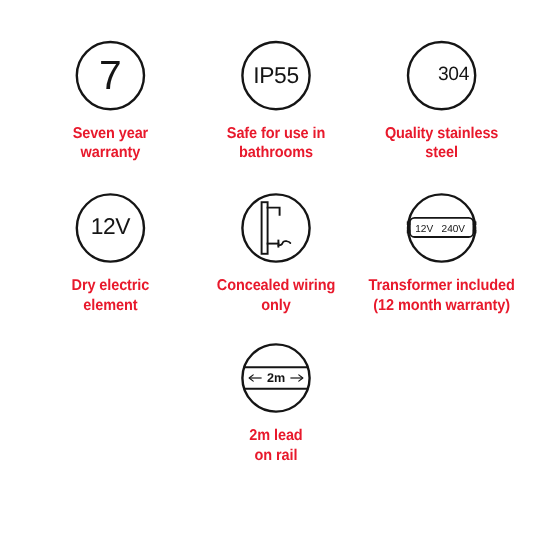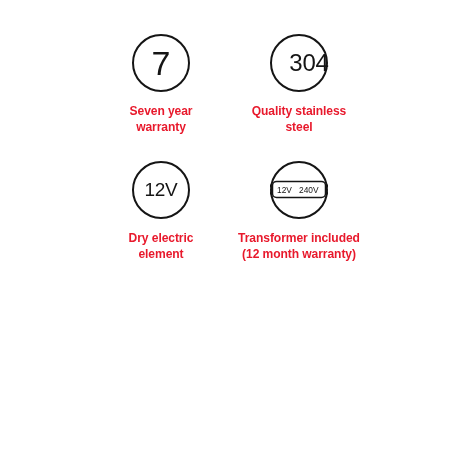--- a/index.html
+++ b/index.html
@@ -57,21 +57,21 @@
   .badge-text {
     font-family: "Liberation Sans", sans-serif;
     color: #151515;
     line-height: 1;
     white-space: nowrap;
     font-weight: 400;
   }
 
   .badge-text.size-xl { font-size: 34px; }
   .badge-text.size-md { font-size: 19px; letter-spacing: -0.3px; }
-  .badge-text.size-sm { font-size: 24px; letter-spacing: -0.2px; margin-left: 20px; }
+  .badge-text.size-sm { font-size: 16px; letter-spacing: -0.2px; margin-left: 20px; }
 
   .badge svg { display: block; overflow: visible; }
 
   
   .caption {
     margin-top: 11px;
     text-align: center;
     color: #e8192c;
     font-family: "Liberation Sans", sans-serif;
     font-weight: bold;
@@ -93,20 +93,29 @@
     <div class="feature-item">
       <div class="badge">
         <span class="badge-text size-xl">7</span>
       </div>
       <div class="caption">
         <span class="cap-line">Seven year</span>
         <span class="cap-line">warranty</span>
       </div>
     </div>
 
+    <div class="feature-item">
+      <div class="badge">
+        <span class="badge-text size-md">IP55</span>
+      </div>
+      <div class="caption">
+        <span class="cap-line">Safe for use in</span>
+        <span class="cap-line">bathrooms</span>
+      </div>
+    </div>
 
     <div class="feature-item">
       <div class="badge">
         <span class="badge-text size-sm">304</span>
       </div>
       <div class="caption">
         <span class="cap-line">Quality stainless</span>
         <span class="cap-line">steel</span>
       </div>
     </div>
@@ -118,20 +127,36 @@
     <div class="feature-item">
       <div class="badge">
         <span class="badge-text size-md">12V</span>
       </div>
       <div class="caption">
         <span class="cap-line">Dry electric</span>
         <span class="cap-line">element</span>
       </div>
     </div>
 
+    <div class="feature-item">
+      <div class="badge">
+
+        <svg width="34" height="46" viewBox="0 0 34 46">
+          <rect x="5" y="1.5" width="5" height="43" fill="#ffffff" stroke="#151515" stroke-width="1.6"></rect>
+          <path d="M10 6 H20 V12" fill="none" stroke="#151515" stroke-width="1.6" stroke-linecap="square"></path>
+          <path d="M10 36 H19" fill="none" stroke="#151515" stroke-width="1.6" stroke-linecap="square"></path>
+          <path d="M19 33.5 V38.5" fill="none" stroke="#151515" stroke-width="1.6" stroke-linecap="square"></path>
+          <path d="M19 37.5 q3 0 3.5 -2 t3.5 -1.5 q2 0.4 3 1.6" fill="none" stroke="#151515" stroke-width="1.4" stroke-linecap="round"></path>
+        </svg>
+      </div>
+      <div class="caption">
+        <span class="cap-line">Concealed wiring</span>
+        <span class="cap-line">only</span>
+      </div>
+    </div>
 
     <div class="feature-item">
       <div class="badge">
         <svg width="62" height="22" viewBox="0 0 62 22">
           <rect x="4.5" y="2.5" width="53" height="16" rx="4" ry="4" fill="#ffffff" stroke="#151515" stroke-width="1.5"></rect>
 
           <rect x="2" y="5.5" width="3" height="3" fill="#151515"></rect>
           <rect x="2" y="12.5" width="3" height="3" fill="#151515"></rect>
 
           <rect x="57" y="5.5" width="3" height="3" fill="#151515"></rect>
@@ -144,16 +169,35 @@
         <span class="cap-line">Transformer included</span>
         <span class="cap-line">(12 month warranty)</span>
       </div>
     </div>
 
   </div>
 
   <div class="feature-row row-3">
 
 
+    <div class="feature-item">
+      <div class="badge">
+        <svg width="56" height="26" viewBox="0 0 56 26">
+          <path d="M1 4 H55" fill="none" stroke="#151515" stroke-width="1.6"></path>
+          <path d="M1 22 H55" fill="none" stroke="#151515" stroke-width="1.6"></path>
+
+          <path d="M16 13 H6" fill="none" stroke="#151515" stroke-width="1"></path>
+          <path d="M9 10.4 L5.6 13 L9 15.6" fill="none" stroke="#151515" stroke-width="1" stroke-linecap="round" stroke-linejoin="round"></path>
+
+          <path d="M40 13 H50" fill="none" stroke="#151515" stroke-width="1"></path>
+          <path d="M47 10.4 L50.4 13 L47 15.6" fill="none" stroke="#151515" stroke-width="1" stroke-linecap="round" stroke-linejoin="round"></path>
+          <text x="28" y="16.4" text-anchor="middle" font-family="Liberation Sans, sans-serif" font-size="10.5" font-weight="bold" fill="#151515">2m</text>
+        </svg>
+      </div>
+      <div class="caption">
+        <span class="cap-line">2m lead</span>
+        <span class="cap-line">on rail</span>
+      </div>
+    </div>
 
   </div>
 
 </div>
 
 </body></html>

